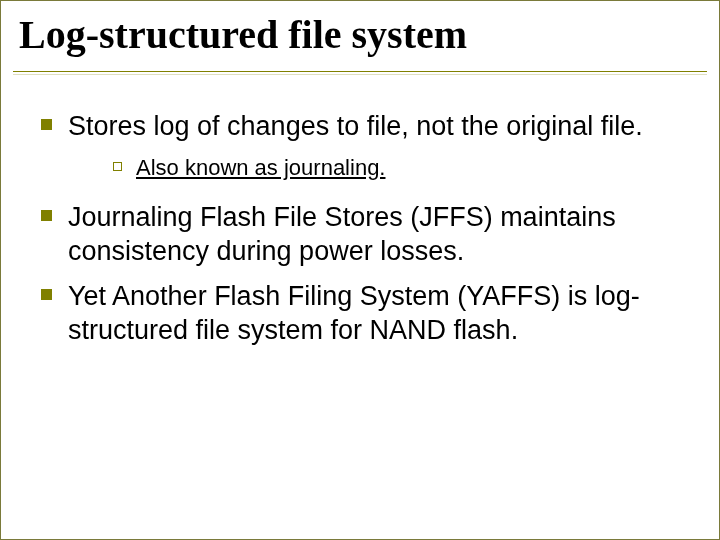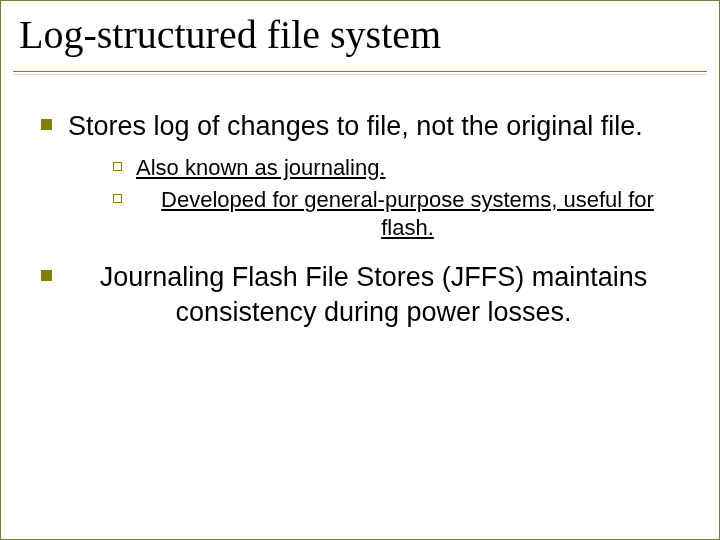--- a/index.html
+++ b/index.html
@@ -12,21 +12,21 @@
     overflow: hidden;
     border: 1px solid #7a7a3a;
     position: relative;
   }
   .title-wrap {
     padding: 10px 18px 6px 18px;
   }
   .title {
     font-family: "Times New Roman", Times, serif;
     font-size: 40px;
-    font-weight: 400;
+    font-weight: 700;
     color: #000;
   }
   .title-underline {
     margin: 4px 12px 0 12px;
     height: 4px;
     border-bottom: 1px solid #808000;
     position: relative;
   }
   .title-underline::after {
     content: "";
@@ -35,21 +35,20 @@
     right: 0;
     top: 8px;
   }
   .shadow-line {
     margin: 2px 12px 0 12px;
     height: 1px;
     background: rgba(128,128,0,0.25);
   }
   .content {
     padding: 34px 40px 0 40px;
-    text-align: center;
   }
   .l1 {
     display: flex;
     align-items: flex-start;
     margin-bottom: 10px;
   }
   .l1 .bullet-sq {
     width: 11px;
     height: 11px;
     background: #808000;
@@ -97,25 +96,25 @@
   <div class="l1">
     <div class="bullet-sq"></div>
     <div class="text">Stores log of changes to file, not the original file.</div>
   </div>
 
   <div class="sub">
     <div class="l2">
       <div class="bullet-open"></div>
       <div class="text">Also known as journaling.</div>
     </div>
-    <div class="l2">
-      <div class="bullet-open"></div>
-      <div class="text">Developed for general-purpose systems, useful for flash.</div>
-    </div>
   </div>
 
   <div class="l1">
     <div class="bullet-sq"></div>
     <div class="text">Journaling Flash File Stores (JFFS) maintains consistency during power losses.</div>
   </div>
 
+  <div class="l1">
+    <div class="bullet-sq"></div>
+    <div class="text">Yet Another Flash Filing System (YAFFS) is log-structured file system for NAND flash.</div>
+  </div>
 
 </div>
 
 </body></html>

